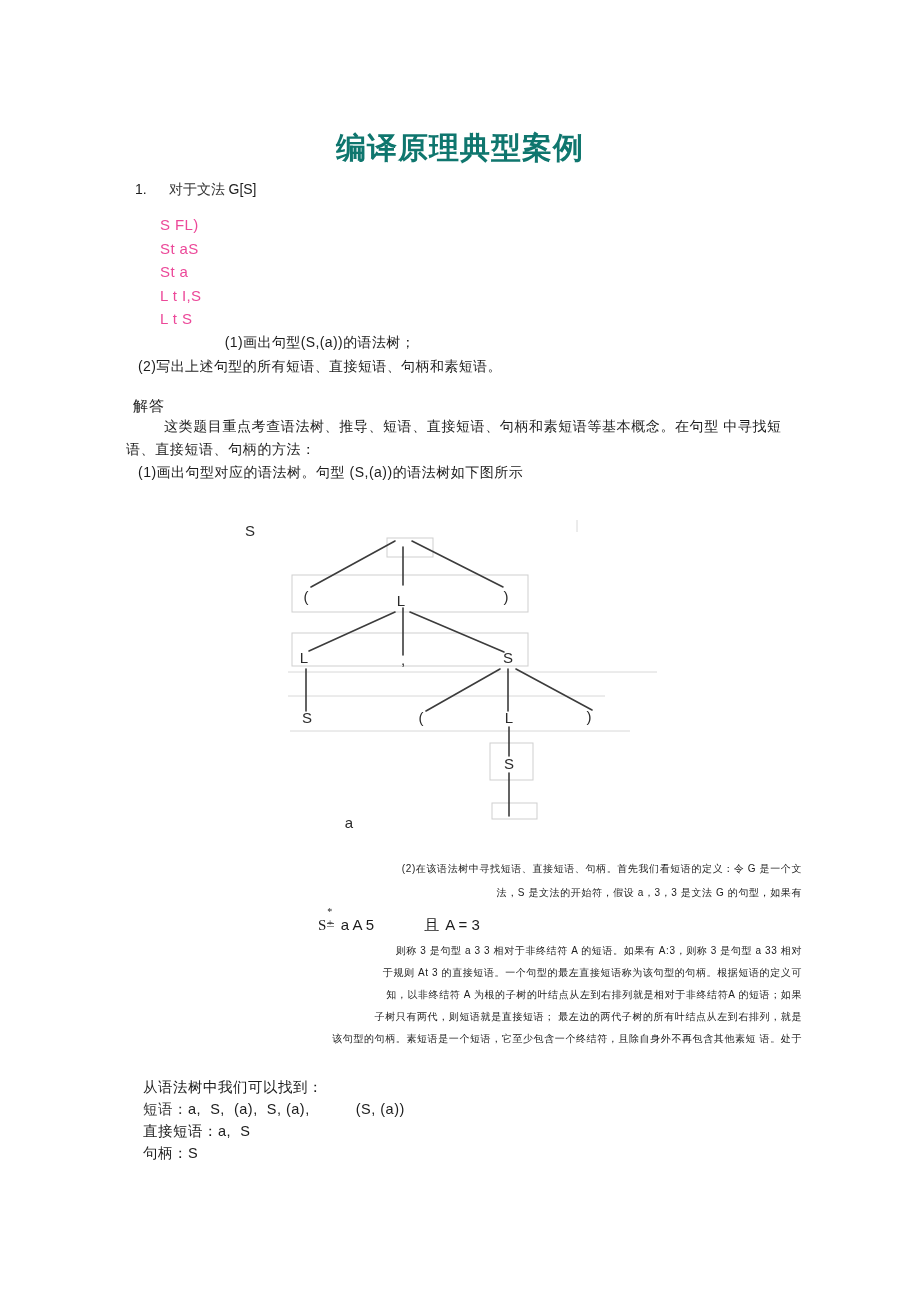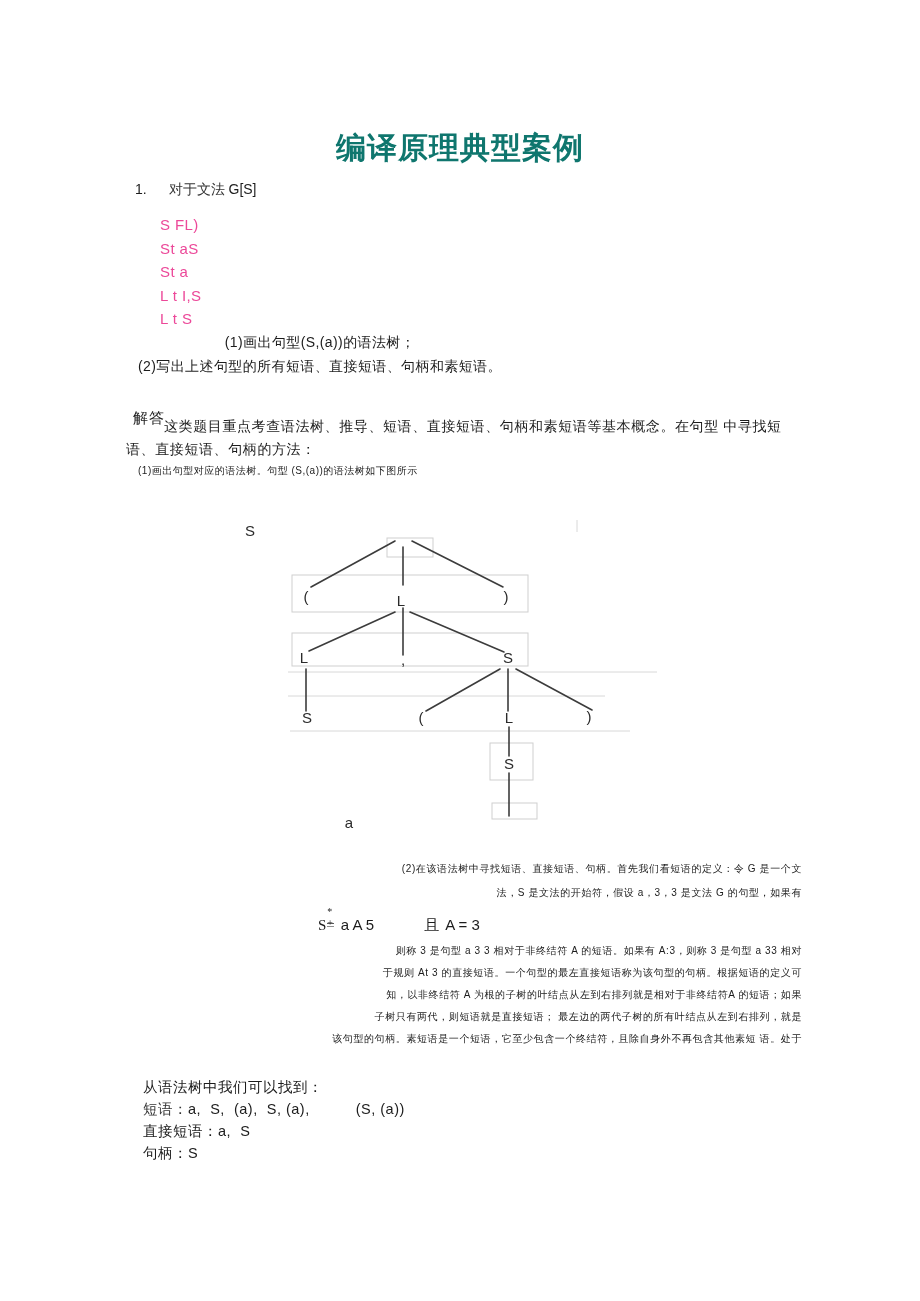--- a/index.html
+++ b/index.html
@@ -6,24 +6,24 @@
   #page{position:relative;width:920px;height:1301px;background:#ffffff;overflow:hidden;
         font-family:"Liberation Sans","DejaVu Sans",sans-serif;color:#1c1c1c;}
   .abs{position:absolute;}
   .pre{white-space:pre;}
   #doc-title{top:128px;left:0;width:920px;text-align:center;font-size:30px;font-weight:700;letter-spacing:1px;color:#0f766e;}
   #problem-head{top:181px;left:135px;font-size:14px;}
   #problem-head .num{display:inline-block;width:34px;}
   .serif{font-family:"Liberation Serif","DejaVu Serif",serif;color:#333;}
   #productions{top:204px;left:160px;font-size:15px;line-height:23.5px;letter-spacing:.4px;color:#ec4899;margin-top:9px;}
   #questions{top:330px;left:138px;font-size:14px;line-height:24.3px;letter-spacing:.4px;text-align:center;}
-  #answer-heading{top:397px;left:133px;font-size:15px;letter-spacing:1px;margin-top:12px;}
+  #answer-heading{top:397px;left:133px;font-size:15px;letter-spacing:1px;}
   #answer-intro-1{top:418px;left:164px;font-size:14px;letter-spacing:.6px;}
   #answer-intro-2{top:441px;left:126px;font-size:14px;letter-spacing:.6px;}
-  #step1-caption{top:464px;left:138px;font-size:10px;letter-spacing:.5px;}
+  #step1-caption{top:464px;left:138px;font-size:14px;letter-spacing:.5px;}
   
   #syntax-tree{top:505px;left:240px;width:420px;height:340px;}
   #syntax-tree svg{position:absolute;top:0;left:0;}
   .tnode{position:absolute;transform:translateX(-50%);font-size:15px;color:#2b2b2b;line-height:15px;}
   
   .arow{position:absolute;left:126px;width:676px;display:flex;justify-content:flex-end;
         font-size:10px;letter-spacing:.6px;color:#1c1c1c;}
   .arow span{white-space:pre;}
   .indent12{margin-left:12px;}
   #formula{top:916px;left:318px;display:flex;align-items:baseline;font-size:15px;color:#1c1c1c;}

